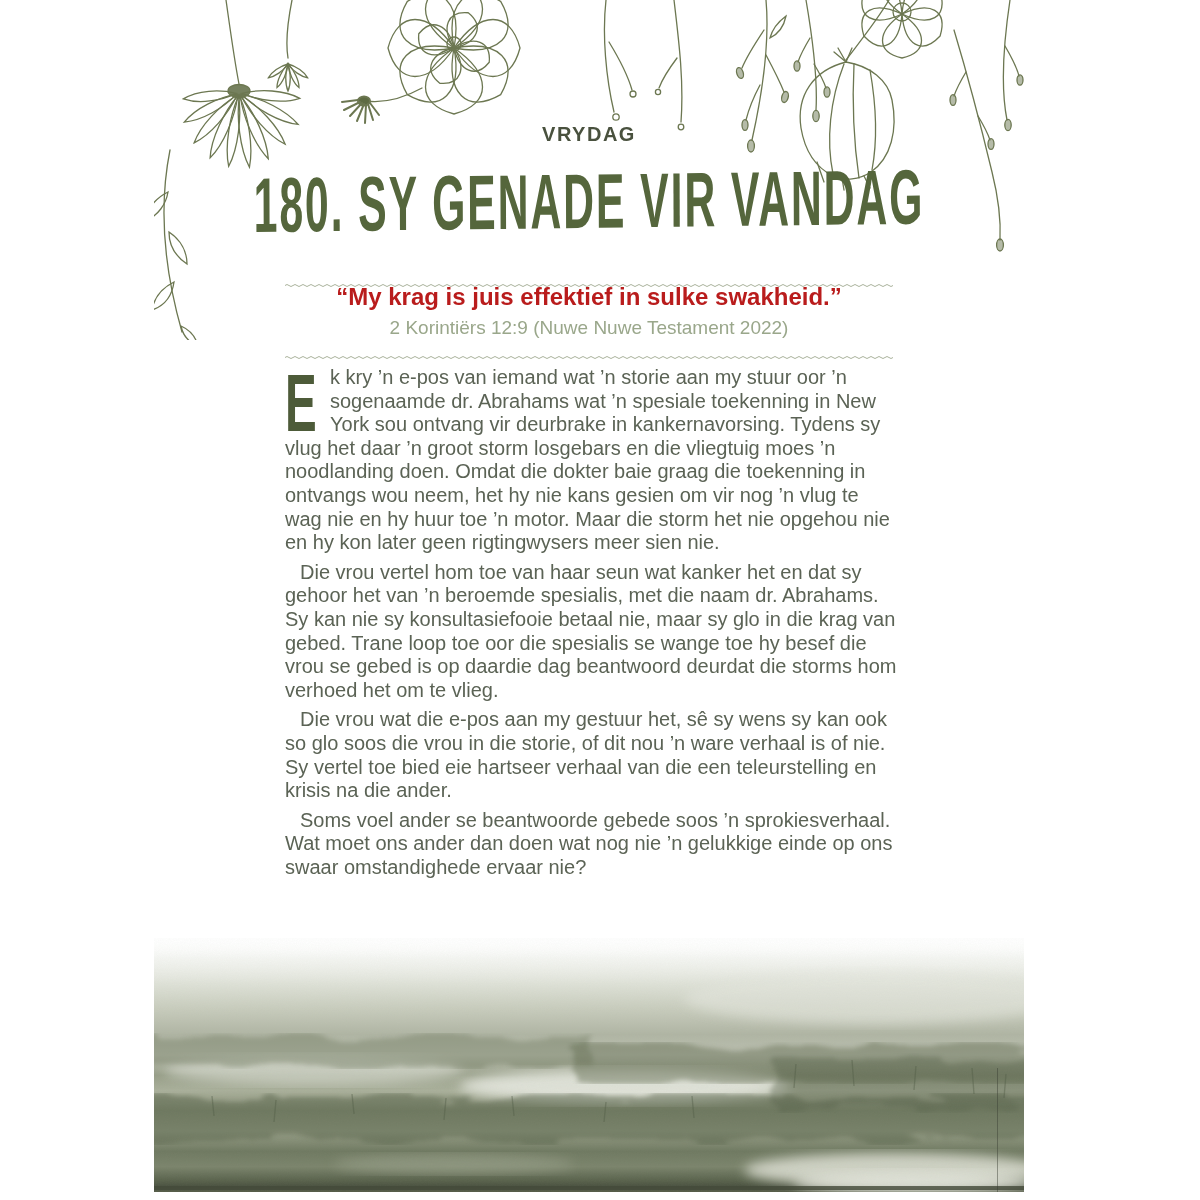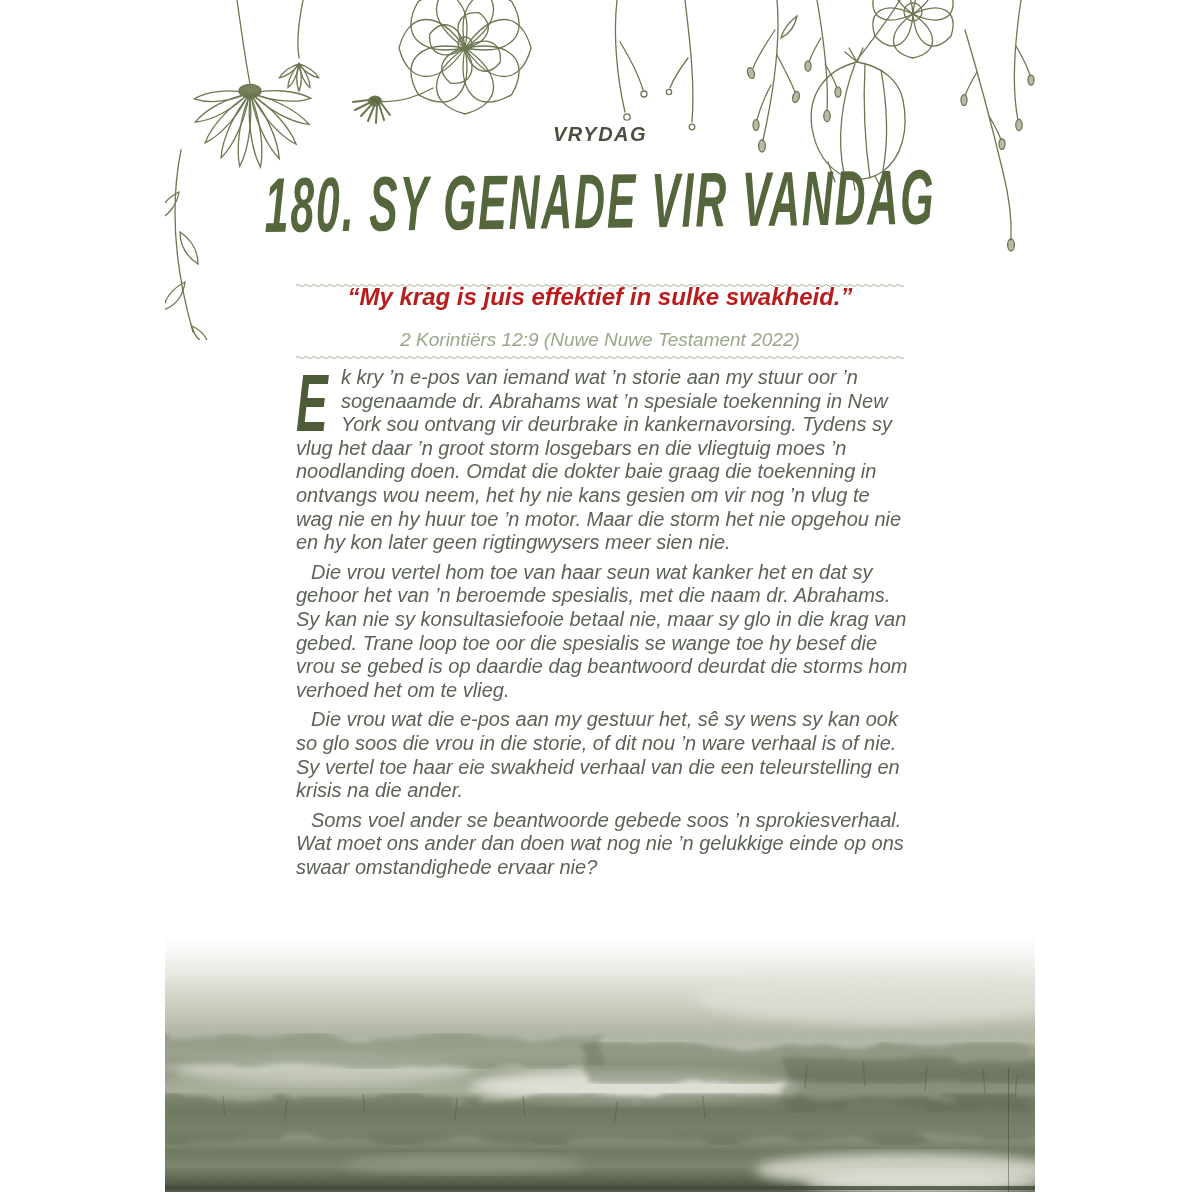--- a/index.html
+++ b/index.html
@@ -1,34 +1,34 @@
 <!DOCTYPE html>
 <html><head>
 <meta charset="utf-8">
 <style>
   html,body{margin:0;padding:0;background:#ffffff;width:1200px;height:1200px;overflow:hidden;
     font-family:"Liberation Sans",sans-serif;}
   .canvas{position:relative;width:1200px;height:1200px;background:#ffffff;}
-  .page{position:absolute;left:165px;top:0;width:870px;height:850px;background:#ffffff;font-style:italic;}
+  .page{position:absolute;left:154px;top:0;width:870px;height:850px;background:#ffffff;}
 
   
   .florals{position:absolute;left:0;top:0;width:870px;height:340px;pointer-events:none;}
   .weekday{position:absolute;top:123px;left:0;width:100%;text-align:center;
     font-size:20px;font-weight:bold;letter-spacing:1.5px;color:#49513e;}
   .title-wrap{position:absolute;top:152px;left:0;width:100%;height:100px;
     display:flex;align-items:center;justify-content:center;text-align:right;}
   .title-inner{display:inline-block;font-weight:bold;font-size:45px;letter-spacing:2px;
     color:#55663c;transform:scale(0.95,1.72) rotate(-0.4deg);transform-origin:center;
     white-space:nowrap;}
   .rule{position:absolute;left:131px;width:608px;height:5px;}
   .rule-1{top:274px;} .rule-2{top:346px;}
   .quote{position:absolute;top:283px;left:0;width:100%;text-align:center;
     font-size:24px;font-weight:bold;color:#b91c1c;}
   .reference{position:absolute;top:317px;left:0;width:100%;text-align:center;
-    font-size:19px;color:#9aa78b;margin-top:12px;}
+    font-size:19px;color:#9aa78b;}
 
   
   .body-text{position:absolute;top:366px;left:131px;width:612px;
     font-size:20px;line-height:23.6px;color:#5b6355;text-align:left;}
   .body-text p{margin:0 0 6px 0;}
   .body-text p.indent{text-indent:15px;}
   .dropcap{float:left;width:36px;margin:4px 9px 0 0;color:#4d5b39;
     font-weight:bold;font-size:82px;line-height:66px;
     transform:scaleX(0.58);transform-origin:left top;}
 
@@ -206,21 +206,21 @@
           </defs>
         <rect width="608" height="5" fill="url(#w2)"></rect>
       </svg>
     </div>
 
     <div class="body-text">
       <p class="para">
         <span class="dropcap">E</span><span>k kry ’n e-pos van iemand wat ’n storie aan my stuur oor ’n sogenaamde dr. Abrahams wat ’n spesiale toekenning in New York sou ontvang vir deurbrake in kankernavorsing. Tydens sy vlug het daar ’n groot storm losgebars en die vliegtuig moes ’n noodlanding doen. Omdat die dokter baie graag die toekenning in ontvangs wou neem, het hy nie kans gesien om vir nog ’n vlug te wag nie en hy huur toe ’n motor. Maar die storm het nie opgehou nie en hy kon later geen rigtingwysers meer sien nie.</span>
       </p>
       <p class="para indent">Die vrou vertel hom toe van haar seun wat kanker het en dat sy gehoor het van ’n beroemde spesialis, met die naam dr. Abrahams. Sy kan nie sy konsultasiefooie betaal nie, maar sy glo in die krag van gebed. Trane loop toe oor die spesialis se wange toe hy besef die vrou se gebed is op daardie dag beantwoord deurdat die storms hom verhoed het om te vlieg.</p>
-      <p class="para indent">Die vrou wat die e-pos aan my gestuur het, sê sy wens sy kan ook so glo soos die vrou in die storie, of dit nou ’n ware verhaal is of nie. Sy vertel toe haar eie swakheid verhaal van die een teleurstelling en krisis na die ander.</p>
+      <p class="para indent">Die vrou wat die e-pos aan my gestuur het, sê sy wens sy kan ook so glo soos die vrou in die storie, of dit nou ’n ware verhaal is of nie. Sy vertel toe bied eie hartseer verhaal van die een teleurstelling en krisis na die ander.</p>
       <p class="para indent">Soms voel ander se beantwoorde gebede soos ’n sprokiesverhaal. Wat moet ons ander dan doen wat nog nie ’n gelukkige einde op ons swaar omstandighede ervaar nie?</p>
     </div>
 
     <div class="watercolor">
       <svg class="wc-svg" width="870" height="254" viewBox="0 0 870 254">
         <defs>
           <linearGradient id="wcBase" x1="0" y1="0" x2="0" y2="1">
             <stop offset="0" stop-color="#ffffff" stop-opacity="0"></stop>
             <stop offset="0.08" stop-color="#eceee8" stop-opacity="0.55"></stop>
             <stop offset="0.18" stop-color="#dfe2d8"></stop>

